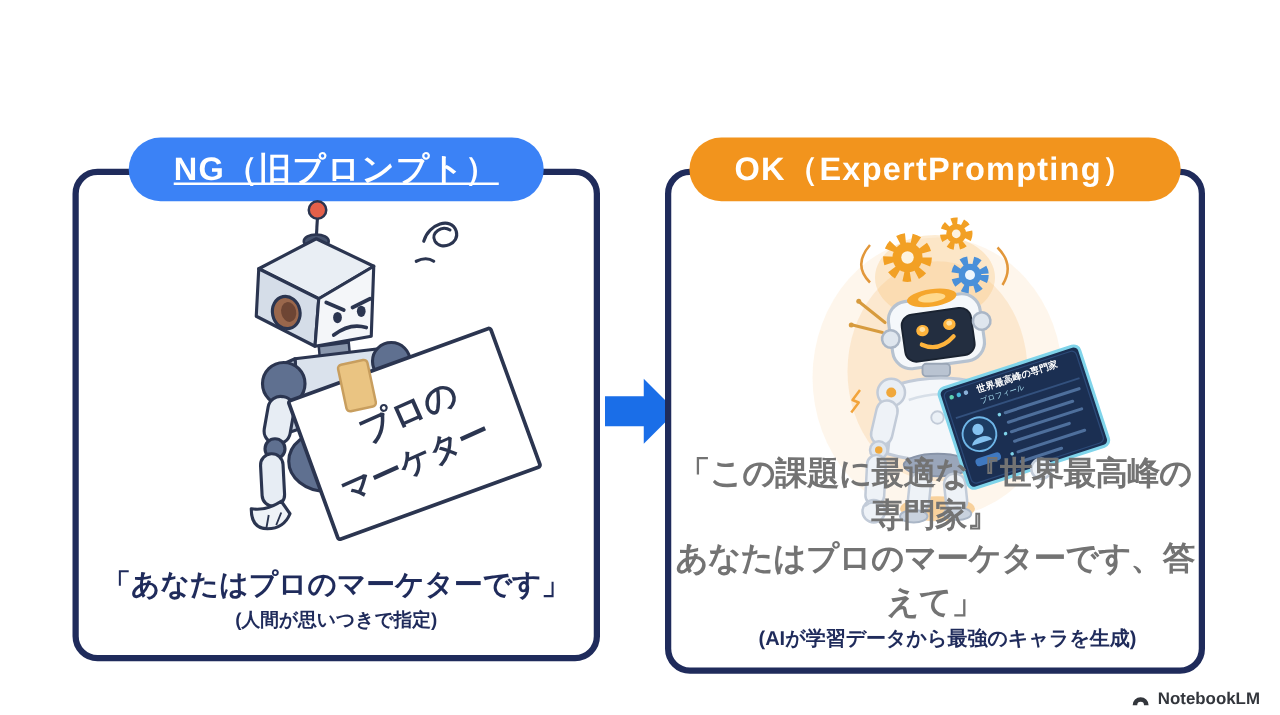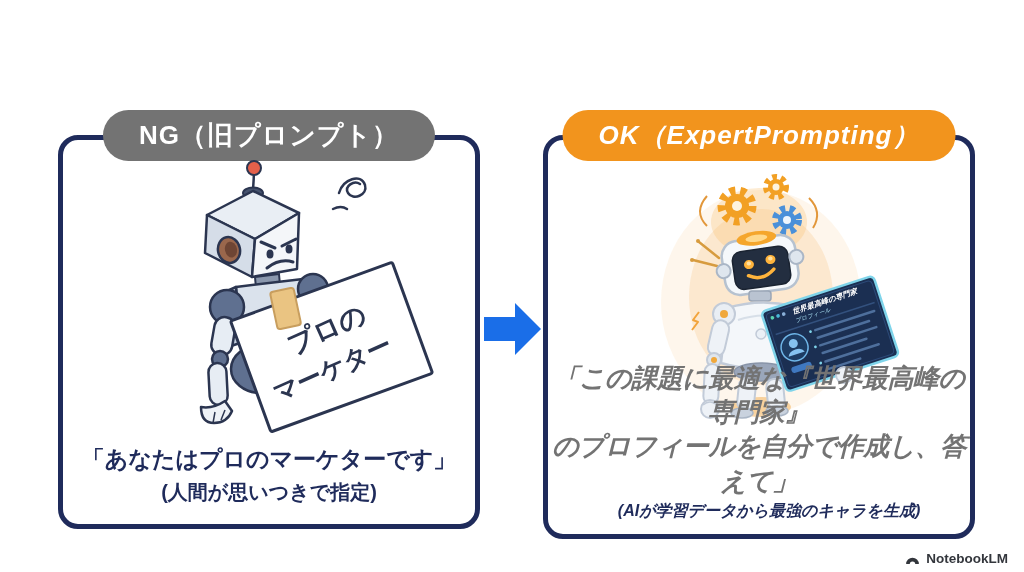--- a/index.html
+++ b/index.html
@@ -7,37 +7,37 @@
        font-family:"Liberation Sans","DejaVu Sans",sans-serif;}
   .slide{position:relative;width:1024px;height:572px;background:#ffffff;}
 
   .title{position:absolute;top:26px;left:0;width:100%;text-align:center;
          font-size:40px;font-weight:bold;letter-spacing:1px;white-space:nowrap;}
   .title .prefix{color:#1f2b5b;}
   .title .highlight{color:#f2941d;margin-left:14px;}
 
   .panel{position:absolute;background:#ffffff;border:5px solid #1f2b5b;border-radius:20px;}
   .panel-ng{left:58px;top:135px;width:412px;height:384px;}
-  .panel-ok{left:543px;top:135px;width:422px;height:394px;font-style:italic;}
+  .panel-ok{left:532px;top:135px;width:422px;height:394px;}
 
   .pill{position:absolute;top:-30px;left:50%;transform:translateX(-50%);
         padding:8px 36px;border-radius:30px;color:#ffffff;font-size:26px;
         font-weight:bold;white-space:nowrap;letter-spacing:1px;}
-  .pill-navy{background:#737373;}
+  .pill-navy{background:#3b82f6;text-decoration:underline;}
   .pill-orange{background:#f2941d;}
 
   .illus{position:absolute;}
   .illus-ng{left:80px;top:15px;width:292px;height:280px;}
   .illus-ok{left:63px;top:22px;width:300px;height:265px;}
 
   .caption-block{position:absolute;left:0;right:0;text-align:center;}
   .cap-ng{bottom:18px;margin-top:29px;}
   .cap-ok{bottom:12px;}
   .ng-caption{font-size:23px;font-weight:bold;color:#1f2b5b;}
-  .ng-subcaption{font-size:20px;font-weight:bold;color:#1f2b5b;margin-top:4px;}
+  .ng-subcaption{font-size:15px;font-weight:bold;color:#1f2b5b;margin-top:4px;}
   .ok-caption{font-size:26px;font-weight:bold;color:#737373;line-height:1.32;letter-spacing:-0.5px;}
   .ok-subcaption{font-size:16px;font-weight:bold;color:#1f2b5b;margin-top:3px;padding-left:20px;}
 
   .arrow{position:absolute;left:484px;top:300px;width:58px;height:58px;}
 
   .footer{position:absolute;right:16px;bottom:6px;display:flex;align-items:center;gap:5px;
           color:#33363c;font-size:13.5px;font-weight:bold;}
 </style>
 </head>
 <body>
@@ -227,21 +227,21 @@
           <circle cx="41" cy="34" r="1.4"></circle>
             <circle cx="41" cy="50" r="1.4"></circle>
             <circle cx="41" cy="67" r="1.4"></circle>
         </g>
       </g>
       <circle cx="233" cy="213" r="8" fill="#eef2f7" stroke="#c2cbd8" stroke-width="2"></circle>
     </svg>
 
     <div class="caption-block cap-ok">
       <div class="ok-caption">「この課題に最適な『世界最高峰の専門家』</div>
-      <div class="ok-caption">のプロフィールを自分で作成し、答えて」</div>
+      <div class="ok-caption">あなたはプロのマーケターです、答えて」</div>
       <div class="ok-subcaption">(AIが学習データから最強のキャラを生成)</div>
     </div>
   </div>
 
   <div class="footer">
     <svg width="17" height="14" viewBox="0 0 20 15">
       <path d="M2.5 13.5 A7.5 7.5 0 0 1 17.5 13.5 L13.2 13.5 A3.2 3.2 0 0 0 6.8 13.5 Z" fill="#33363c"></path>
     </svg>
     <span>NotebookLM</span>
   </div>

